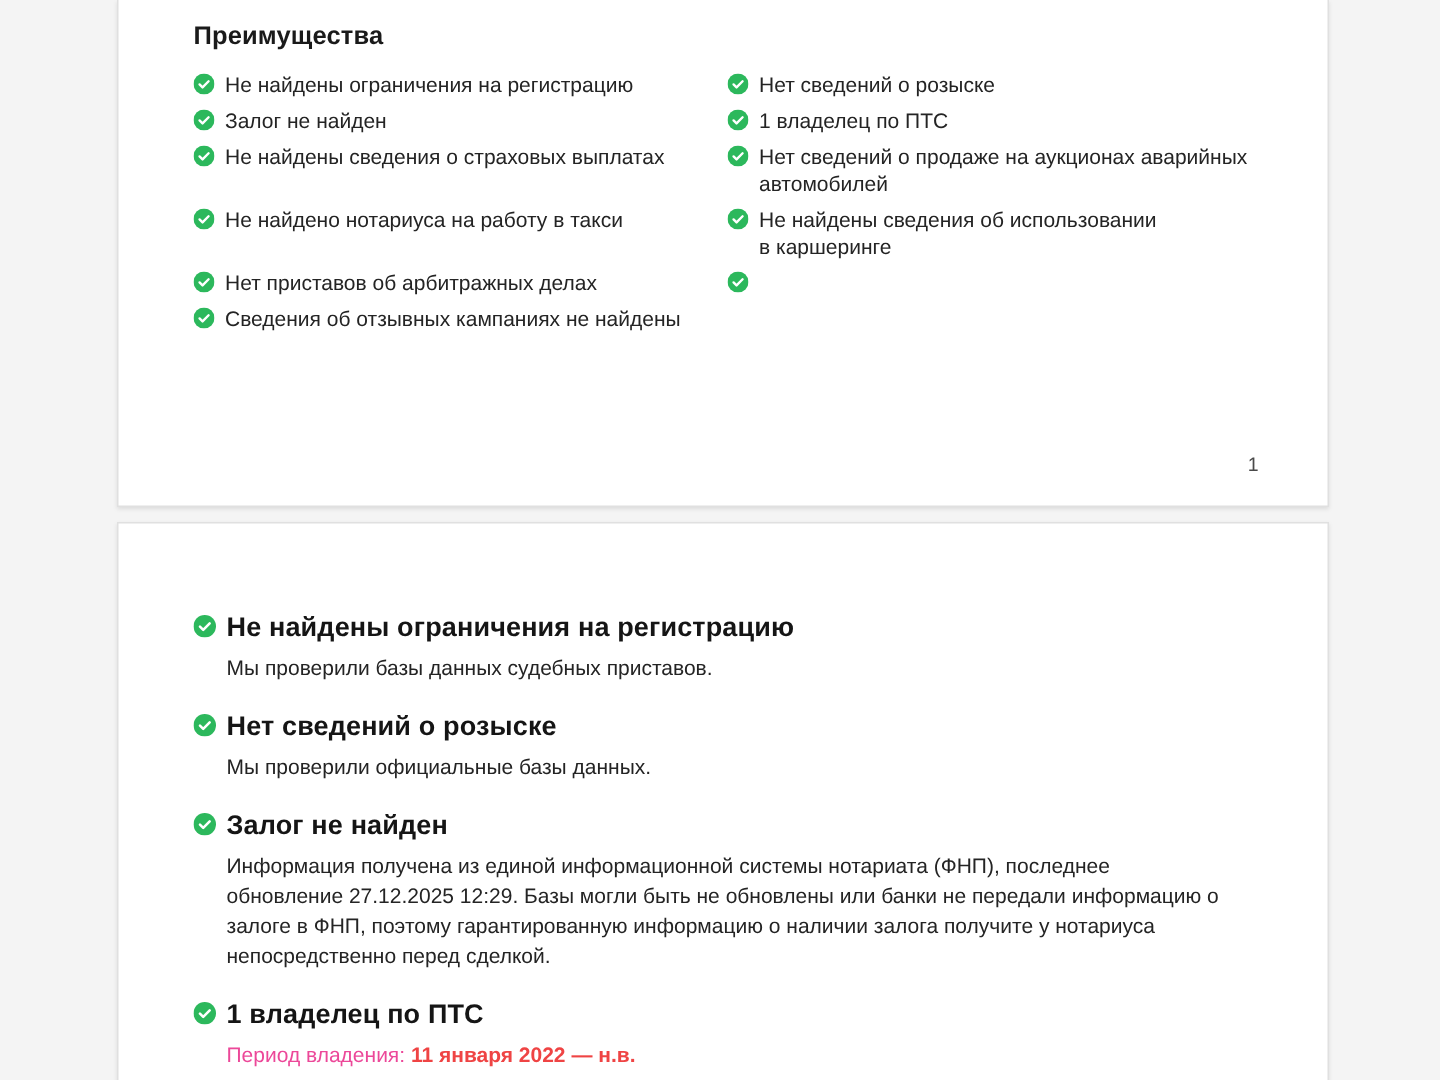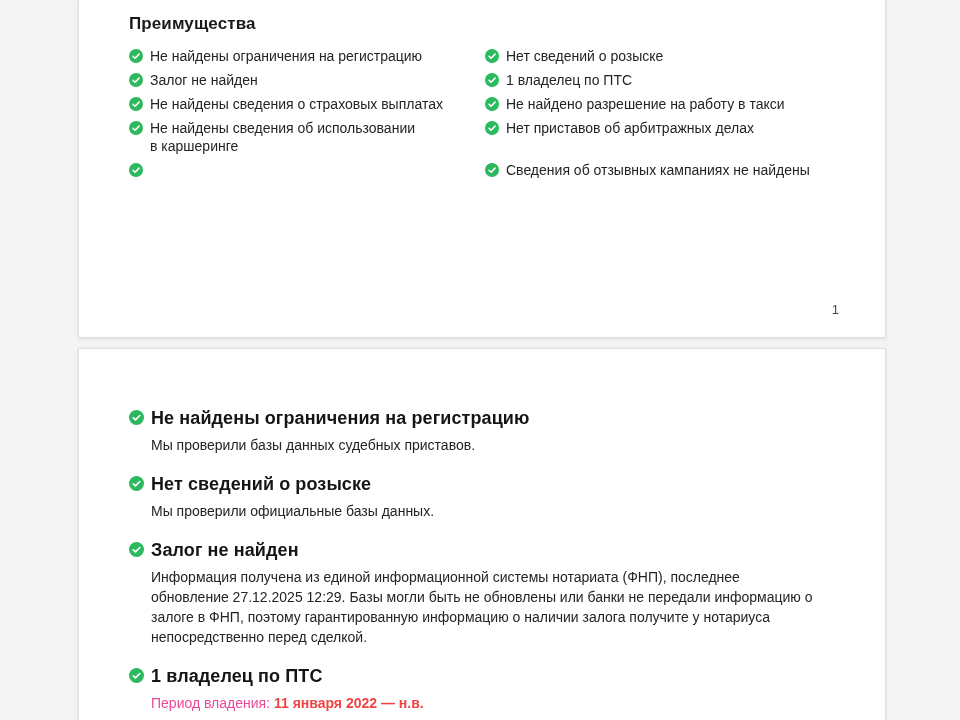--- a/index.html
+++ b/index.html
@@ -156,29 +156,39 @@
 
       <div class="item">
         <span class="check">
             <svg viewBox="0 0 16 16">
               <circle cx="8" cy="8" r="8"></circle>
               <path d="M4.6 8.3l2.3 2.3 4.6-4.7" stroke="#fff" stroke-width="1.8" fill="none" stroke-linecap="round" stroke-linejoin="round"></path>
             </svg>
           </span>
         <span class="item-label">Не найдены сведения о страховых выплатах</span>
       </div>
-
-      <div class="item">
-        <span class="check">
-            <svg viewBox="0 0 16 16">
-              <circle cx="8" cy="8" r="8"></circle>
-              <path d="M4.6 8.3l2.3 2.3 4.6-4.7" stroke="#fff" stroke-width="1.8" fill="none" stroke-linecap="round" stroke-linejoin="round"></path>
-            </svg>
-          </span>
-        <span class="item-label">Не найдено разрешение на работу в такси</span>
+      <div class="item">
+        <span class="check">
+            <svg viewBox="0 0 16 16">
+              <circle cx="8" cy="8" r="8"></circle>
+              <path d="M4.6 8.3l2.3 2.3 4.6-4.7" stroke="#fff" stroke-width="1.8" fill="none" stroke-linecap="round" stroke-linejoin="round"></path>
+            </svg>
+          </span>
+        <span class="item-label">Нет сведений о продаже на аукционах аварийных
+автомобилей</span>
+      </div>
+
+      <div class="item">
+        <span class="check">
+            <svg viewBox="0 0 16 16">
+              <circle cx="8" cy="8" r="8"></circle>
+              <path d="M4.6 8.3l2.3 2.3 4.6-4.7" stroke="#fff" stroke-width="1.8" fill="none" stroke-linecap="round" stroke-linejoin="round"></path>
+            </svg>
+          </span>
+        <span class="item-label">Не найдено нотариуса на работу в такси</span>
       </div>
       <div class="item">
         <span class="check">
             <svg viewBox="0 0 16 16">
               <circle cx="8" cy="8" r="8"></circle>
               <path d="M4.6 8.3l2.3 2.3 4.6-4.7" stroke="#fff" stroke-width="1.8" fill="none" stroke-linecap="round" stroke-linejoin="round"></path>
             </svg>
           </span>
         <span class="item-label">Не найдены сведения об использовании
 в каршеринге</span>

